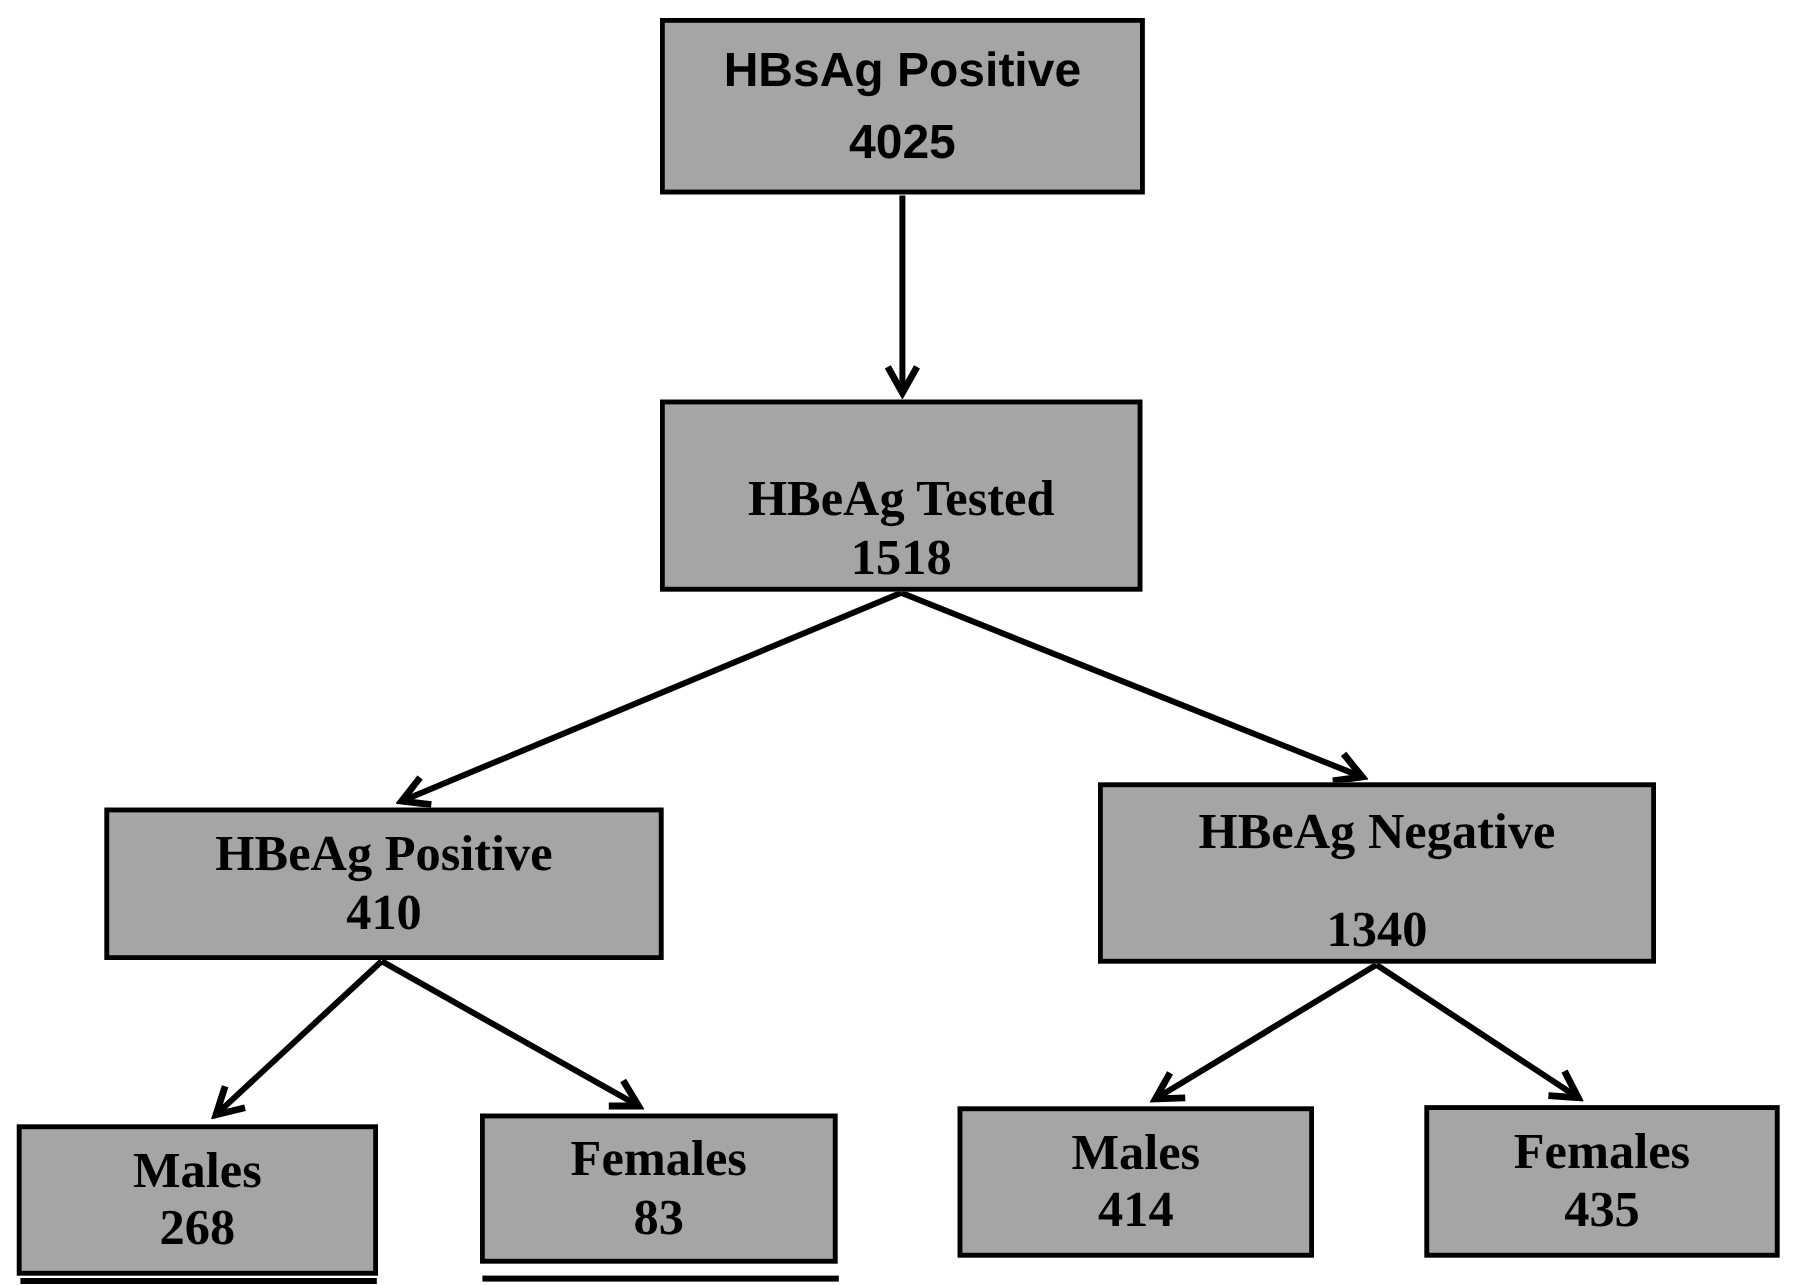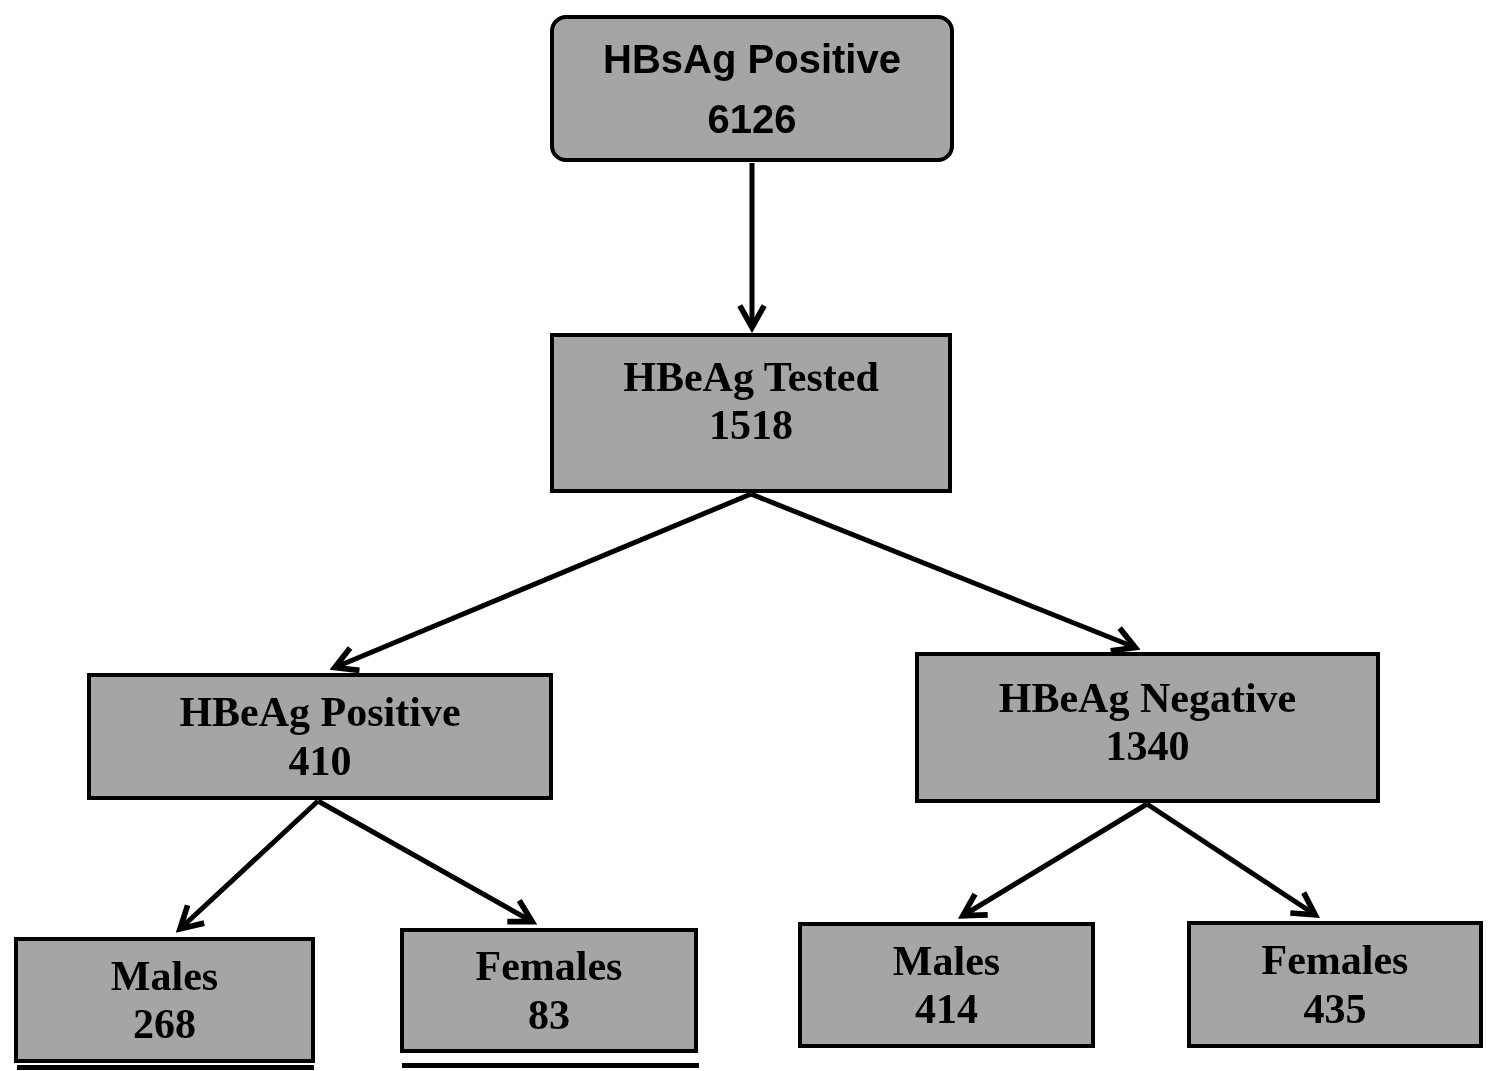--- a/index.html
+++ b/index.html
@@ -43,21 +43,21 @@
     font-family: "Liberation Serif", "DejaVu Serif", serif;
     font-size: 42px;
     line-height: 1.15;
   }
   .node.sans {
     font-family: "Liberation Sans", "DejaVu Sans", sans-serif;
     font-size: 40px;
     line-height: 1.5;
   }
   .node.top-align {
-    justify-content: flex-start;
+    justify-content: flex-end;
   }
   .cutoff-bar {
     position: absolute;
     height: 5px;
     background: var(--box-border, #000000);
   }
 </style>
 </head>
 <body>
 
@@ -71,36 +71,36 @@
     </defs>
     <line x1="752" y1="163" x2="752" y2="326" marker-end="url(#ah)"></line>
     <line x1="751" y1="494" x2="336" y2="667" marker-end="url(#ah)"></line>
     <line x1="751" y1="494" x2="1134" y2="647" marker-end="url(#ah)"></line>
     <line x1="318" y1="801" x2="181" y2="928" marker-end="url(#ah)"></line>
     <line x1="318" y1="801" x2="531" y2="921" marker-end="url(#ah)"></line>
     <line x1="1147" y1="804" x2="964" y2="915" marker-end="url(#ah)"></line>
     <line x1="1147" y1="804" x2="1314" y2="914" marker-end="url(#ah)"></line>
   </svg>
 
-  <div class="node sans" style="left:550px; top:15px; width:404px; height:147px;border-radius:16px;">
+  <div class="node sans" style="left:550px; top:15px; width:404px; height:147px;">
     <span>HBsAg Positive</span>
-    <span>6126</span>
+    <span>4025</span>
   </div>
 
   <div class="node serif top-align" style="left:550px; top:333px; width:402px; height:160px; padding-top:16px;">
     <span>HBeAg Tested</span>
     <span>1518</span>
   </div>
 
   <div class="node serif" style="left:87px; top:673px; width:466px; height:127px;align-items:center;">
     <span>HBeAg Positive</span>
     <span>410</span>
   </div>
 
-  <div class="node serif top-align" style="left:915px; top:652px; width:465px; height:151px; padding-top:18px;">
+  <div class="node serif top-align" style="left:915px; top:652px; width:465px; height:151px; padding-top:18px;gap:32px;">
     <span>HBeAg Negative</span>
     <span>1340</span>
   </div>
 
   <div class="node serif" style="left:14px; top:937px; width:301px; height:126px;">
     <span>Males</span>
     <span>268</span>
   </div>
 
   <div class="node serif" style="left:400px; top:928px; width:298px; height:125px;">

